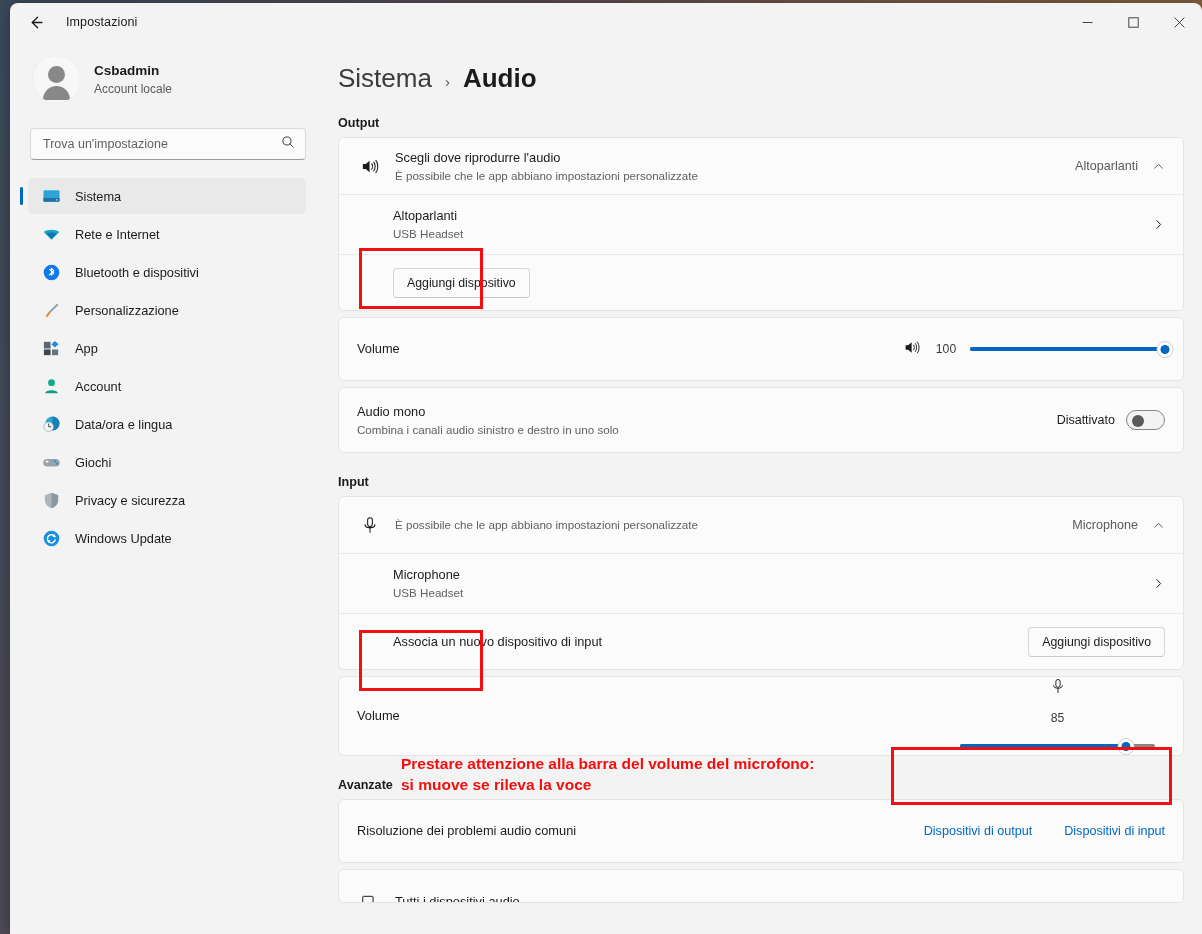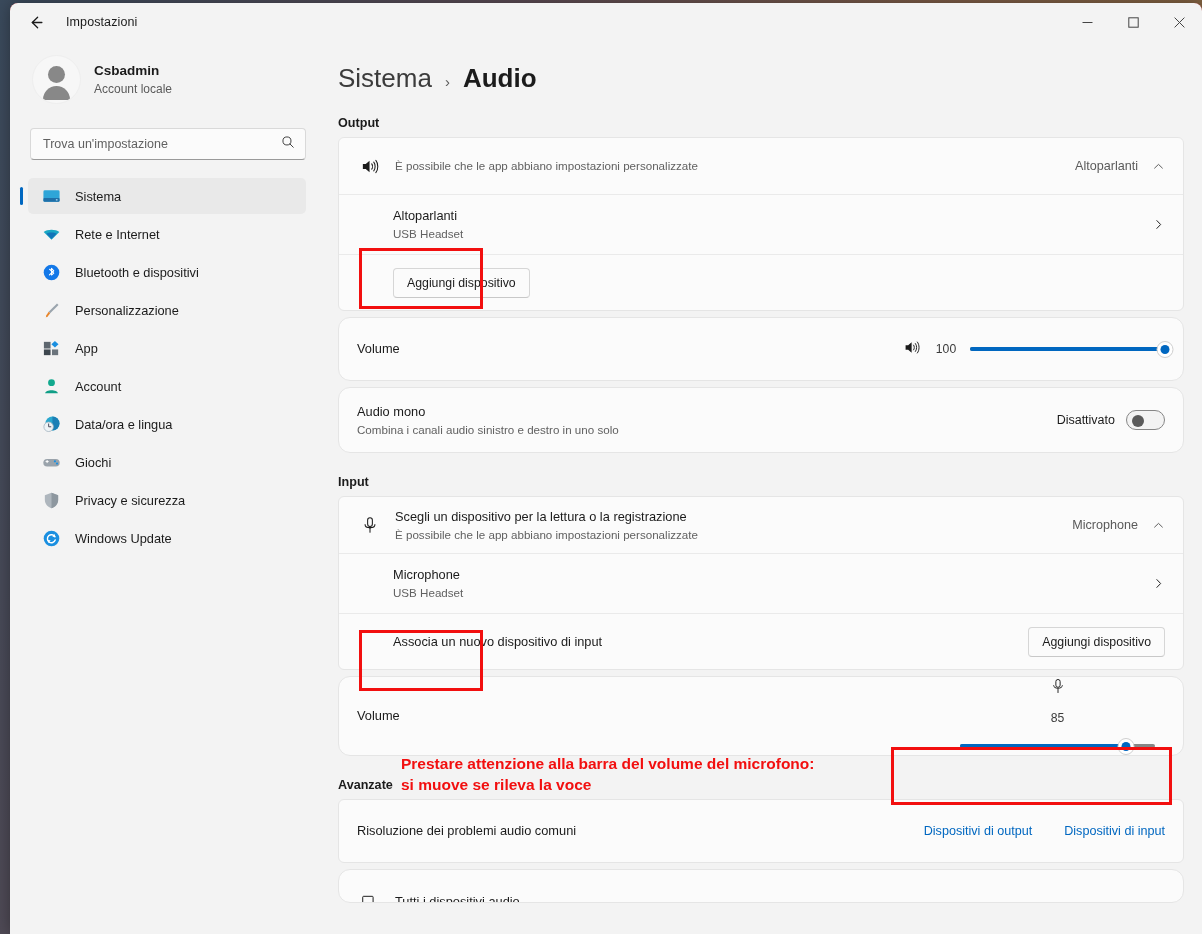--- a/index.html
+++ b/index.html
@@ -112,21 +112,21 @@
   .bc-cur  { font-size: 26px; color: #1b1b1b; font-weight: 600; }
 
   .section-label {
     font-size: 12.6px; font-weight: 600; color: #1b1b1b;
     margin: 22px 0 7px 0;
   }
   .card {
     background: #fbfbfb; border: 1px solid #e5e5e5;
     border-radius: 6px; width: 846px; overflow: hidden;
   }
-  .card + .card { margin-top: 6px; border-radius: 12px; }
+  .card + .card { margin-top: 6px; }
   .row {
     display: flex; align-items: center; min-height: 56px;
     padding: 0 18px 0 18px; position: relative;
   }
   .row.sub { border-top: 1px solid #eaeaea; }
   .row-ico { width: 26px; flex: 0 0 26px; display:flex; align-items:center; justify-content:center; color:#1b1b1b; margin-right: 12px;}
   .row-text { flex: 1; min-width: 0; }
   .row-title { font-size: 12.8px; color: #1b1b1b; line-height: 1.5; }
   .row-sub   { font-size: 11.6px; color: #616161; line-height: 1.5; }
   .row-right { display: flex; align-items: center; gap: 14px; color:#5a5a5a; font-size: 12.6px; }
@@ -376,20 +376,21 @@
         <div class="row">
           <span class="row-ico">
             <svg width="21" height="21" viewBox="0 0 22 22" fill="none">
               <path d="M3 8.3 H6 L10 5 V17 L6 13.7 H3 Z" fill="#1b1b1b"></path>
               <path d="M12.3 8.2 C13.4 9.6 13.4 12.4 12.3 13.8" stroke="#1b1b1b" stroke-width="1.1" stroke-linecap="round"></path>
               <path d="M14.4 6.4 C16.3 8.7 16.3 13.3 14.4 15.6" stroke="#1b1b1b" stroke-width="1.1" stroke-linecap="round"></path>
               <path d="M16.6 4.6 C19.3 7.8 19.3 14.2 16.6 17.4" stroke="#1b1b1b" stroke-width="1.1" stroke-linecap="round"></path>
             </svg>
           </span>
           <div class="row-text">
+            <div class="row-title">Scegli dove riprodurre l'audio</div>
             <div class="row-sub">È possibile che le app abbiano impostazioni personalizzate</div>
           </div>
           <div class="row-right">
             <span>Altoparlanti</span>
             <span class="chev">
               <svg width="13" height="13" viewBox="0 0 16 16">
                   <path d="M3.2 10 L8 5.4 L12.8 10" stroke="#5a5a5a" stroke-width="1.2" fill="none" stroke-linecap="round" stroke-linejoin="round"></path>
                 </svg>
             </span>
           </div>
@@ -456,21 +457,20 @@
       <div class="card">
         <div class="row">
           <span class="row-ico">
             <svg width="20" height="20" viewBox="0 0 22 22" fill="none">
               <rect x="8.4" y="3" width="5.2" height="9.6" rx="2.6" stroke="#1b1b1b" stroke-width="1.15"></rect>
               <path d="M5.6 10.6 C5.6 15 16.4 15 16.4 10.6" stroke="#1b1b1b" stroke-width="1.15" fill="none" stroke-linecap="round"></path>
               <path d="M11 14.6 V19" stroke="#1b1b1b" stroke-width="1.15" stroke-linecap="round"></path>
             </svg>
           </span>
           <div class="row-text">
-            <div class="row-title">Scegli un dispositivo per la lettura o la registrazione</div>
             <div class="row-sub">È possibile che le app abbiano impostazioni personalizzate</div>
           </div>
           <div class="row-right">
             <span>Microphone</span>
             <span class="chev">
               <svg width="13" height="13" viewBox="0 0 16 16">
                   <path d="M3.2 10 L8 5.4 L12.8 10" stroke="#5a5a5a" stroke-width="1.2" fill="none" stroke-linecap="round" stroke-linejoin="round"></path>
                 </svg>
             </span>
           </div>

